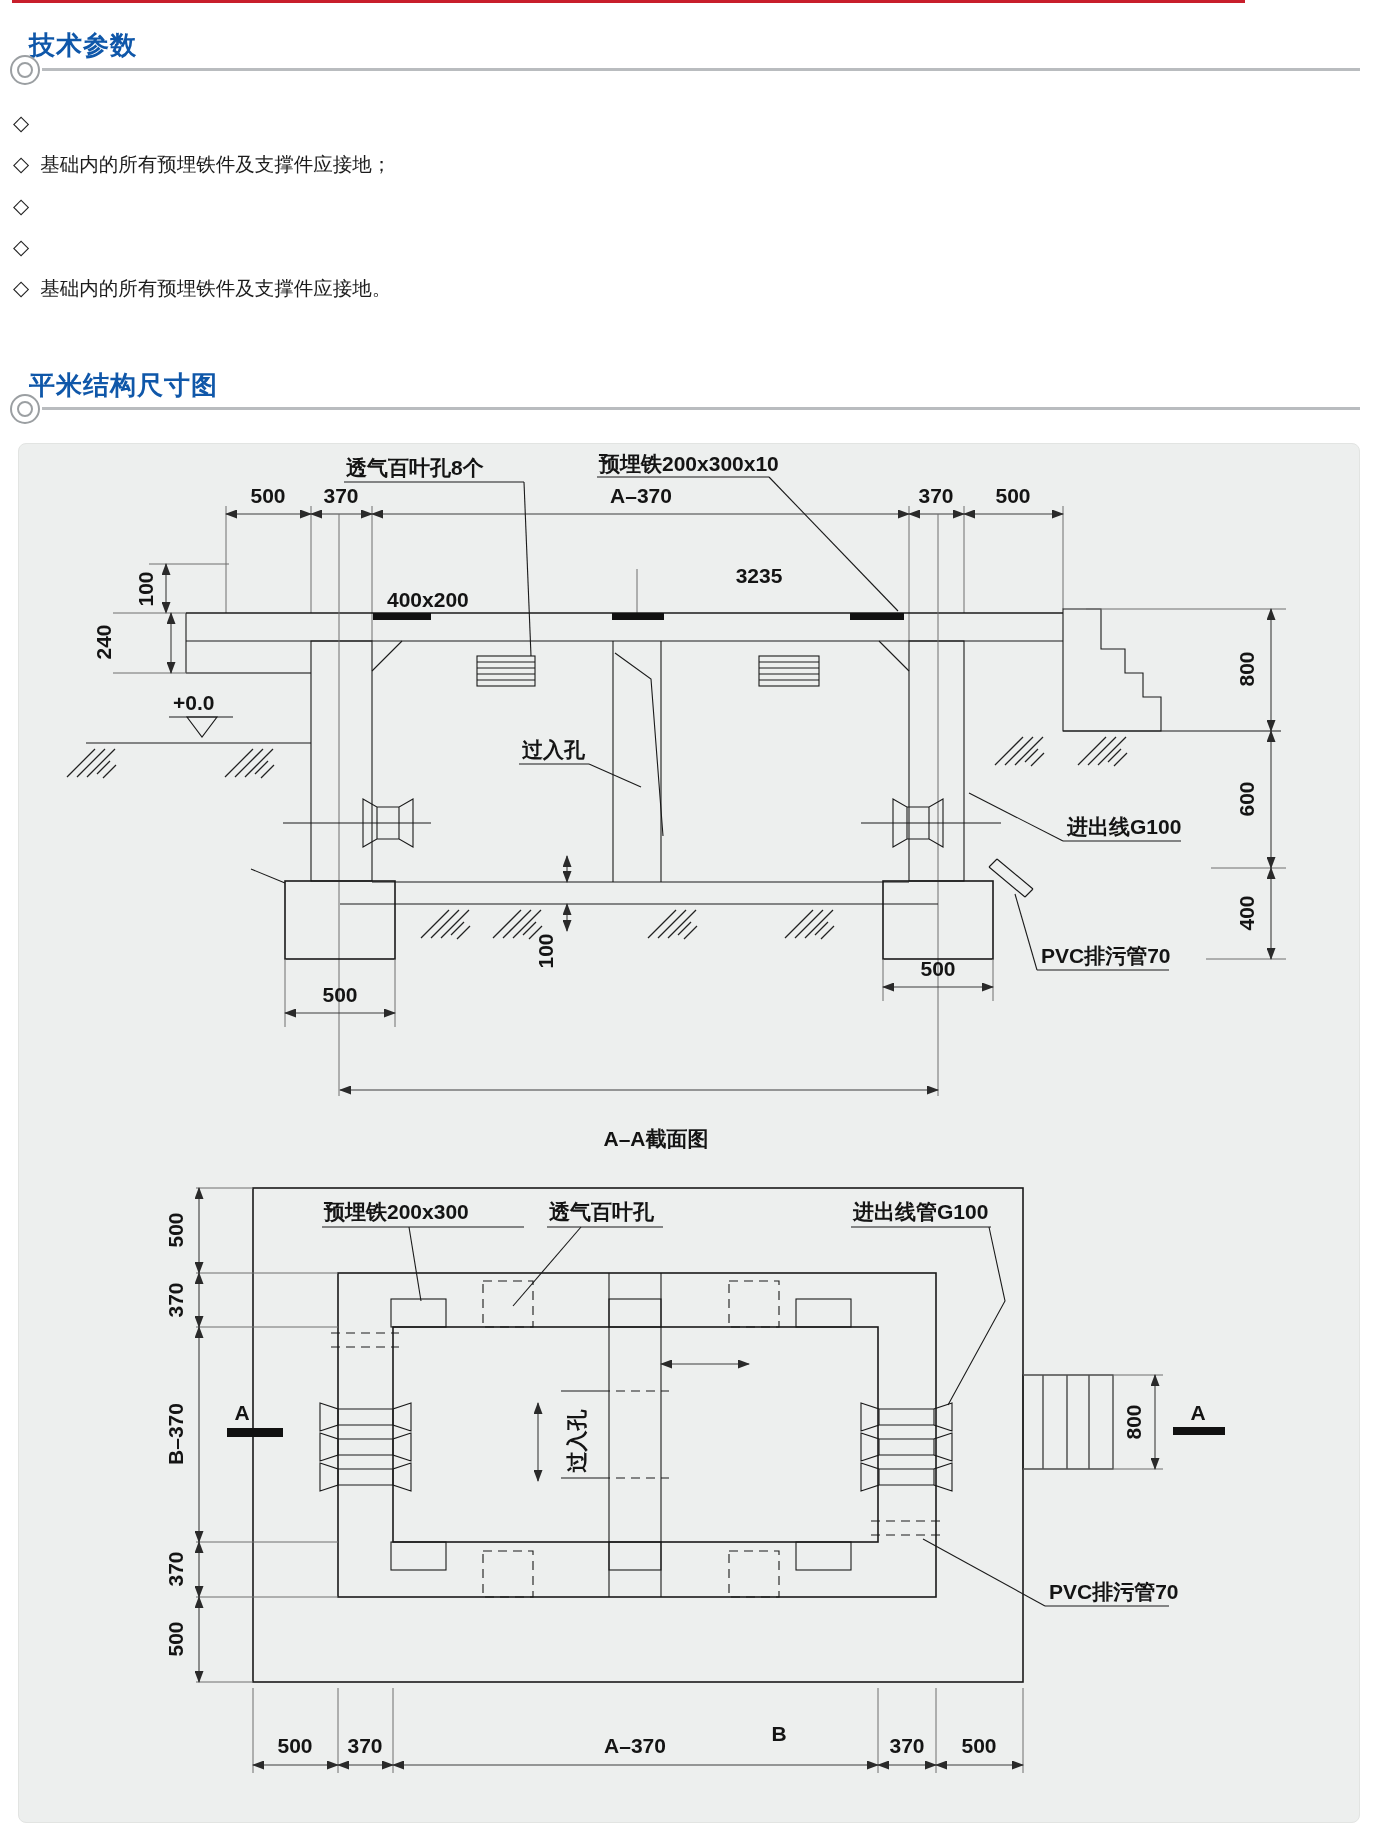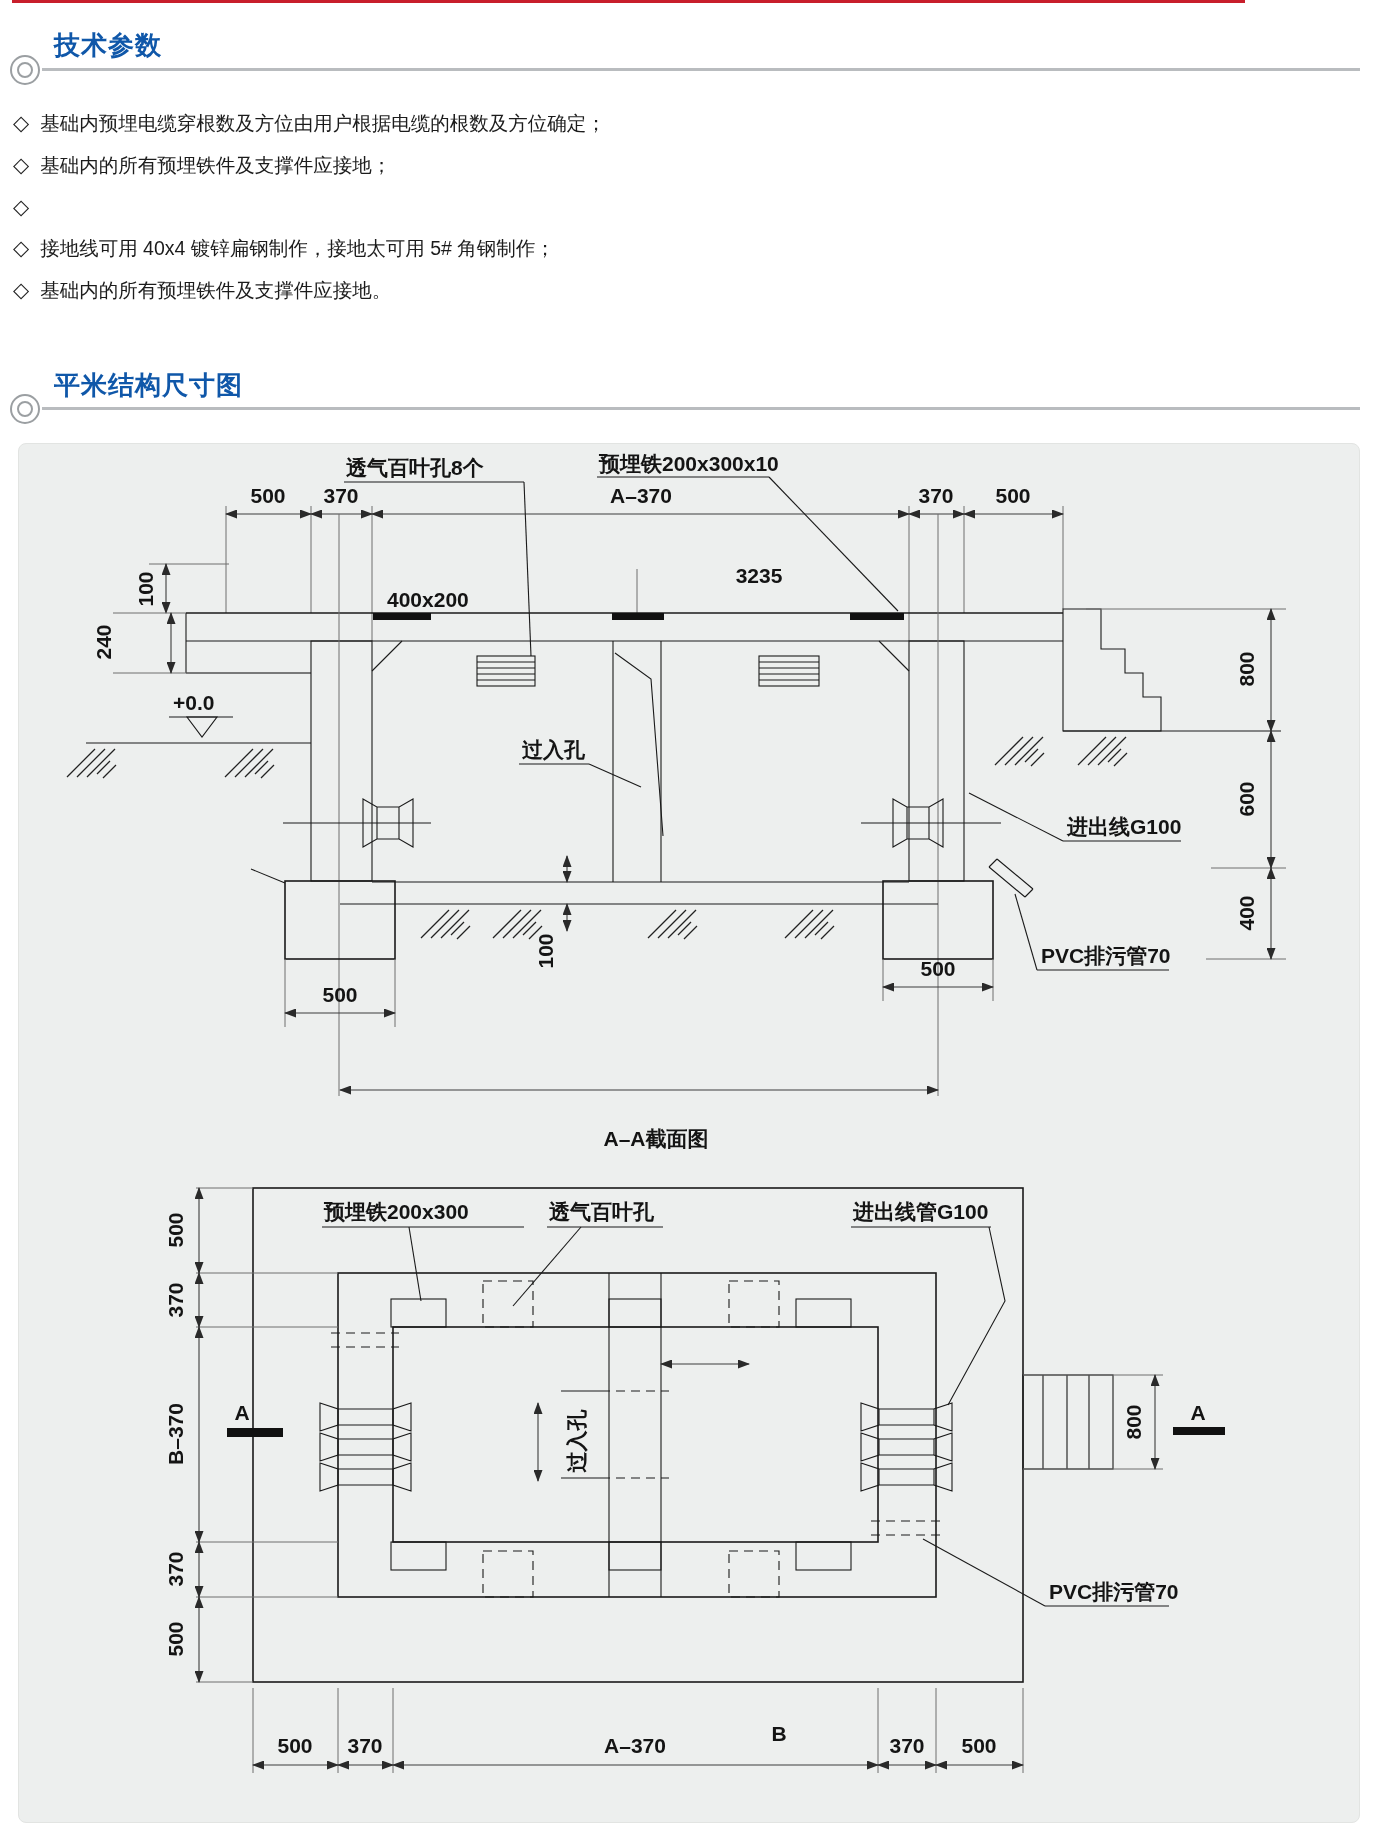--- a/index.html
+++ b/index.html
@@ -1,19 +1,19 @@
 <!DOCTYPE html>
 <html><head>
 <meta charset="utf-8">
 <style>
   html,body{margin:0;padding:0;background:#fff;}
   body{font-family:"Liberation Sans","DejaVu Sans",sans-serif;}
   #page{position:relative;width:1373px;height:1848px;background:#fff;overflow:hidden;}
   .topline{position:absolute;left:12px;top:0;width:1233px;height:3px;background:#c81e2b;}
-  .sec-title{position:absolute;left:54px;font-size:26px;font-weight:bold;color:#0f57a9;letter-spacing:1px;}
+  .sec-title{position:absolute;left:29px;font-size:26px;font-weight:bold;color:#0f57a9;letter-spacing:1px;}
   .rule{position:absolute;left:42px;width:1318px;height:3px;background:#b9bcbf;}
   .ringO{position:absolute;width:26px;height:26px;border:2px solid #9b9fa2;border-radius:50%;background:#fff;}
   .ringI{position:absolute;width:12px;height:12px;border:2px solid #9b9fa2;border-radius:50%;background:#fff;}
   .bullets{position:absolute;left:13px;top:110px;width:1200px;}
   .bullet{display:flex;align-items:flex-start;gap:11px;margin-bottom:15px;font-size:19.5px;color:#1c1c1c;}
   .bullet .dm{font-size:21px;line-height:26px;color:#222;}
   .drawbox{position:absolute;left:18px;top:443px;width:1340px;height:1378px;background:#edefee;border:1px solid #e2e4e2;border-radius:8px;}
   svg text{font-family:"Liberation Sans","DejaVu Sans",sans-serif;font-weight:600;fill:#141414;font-size:21px;}
   svg text.cad{font-weight:700;}
   .dk{stroke:#1a1a1a;stroke-width:1.6;fill:none;}
@@ -31,32 +31,30 @@
   <div class="topline"></div>
 
   <div class="sec-title" style="top:28px;">技术参数</div>
   <div class="rule" style="top:68px;"></div>
   <div class="ringO" style="left:10px;top:55px;"></div>
   <div class="ringI" style="left:17px;top:62px;"></div>
 
   <div class="bullets">
     <div class="bullet">
         <span class="dm">◇</span>
-        <span>基础内预埋电缆穿根数及方位由用户根据电缆的根数及方位确定；</span>
       </div>
     <div class="bullet">
         <span class="dm">◇</span>
         <span>基础内的所有预埋铁件及支撑件应接地；</span>
       </div>
     <div class="bullet">
         <span class="dm">◇</span>
       </div>
     <div class="bullet">
         <span class="dm">◇</span>
-        <span>接地线可用 40x4 镀锌扁钢制作，接地太可用 5# 角钢制作；</span>
       </div>
     <div class="bullet">
         <span class="dm">◇</span>
         <span>基础内的所有预埋铁件及支撑件应接地。</span>
       </div>
   </div>
 
   <div class="sec-title" style="top:368px;">平米结构尺寸图</div>
   <div class="rule" style="top:407px;"></div>
   <div class="ringO" style="left:10px;top:394px;"></div>

